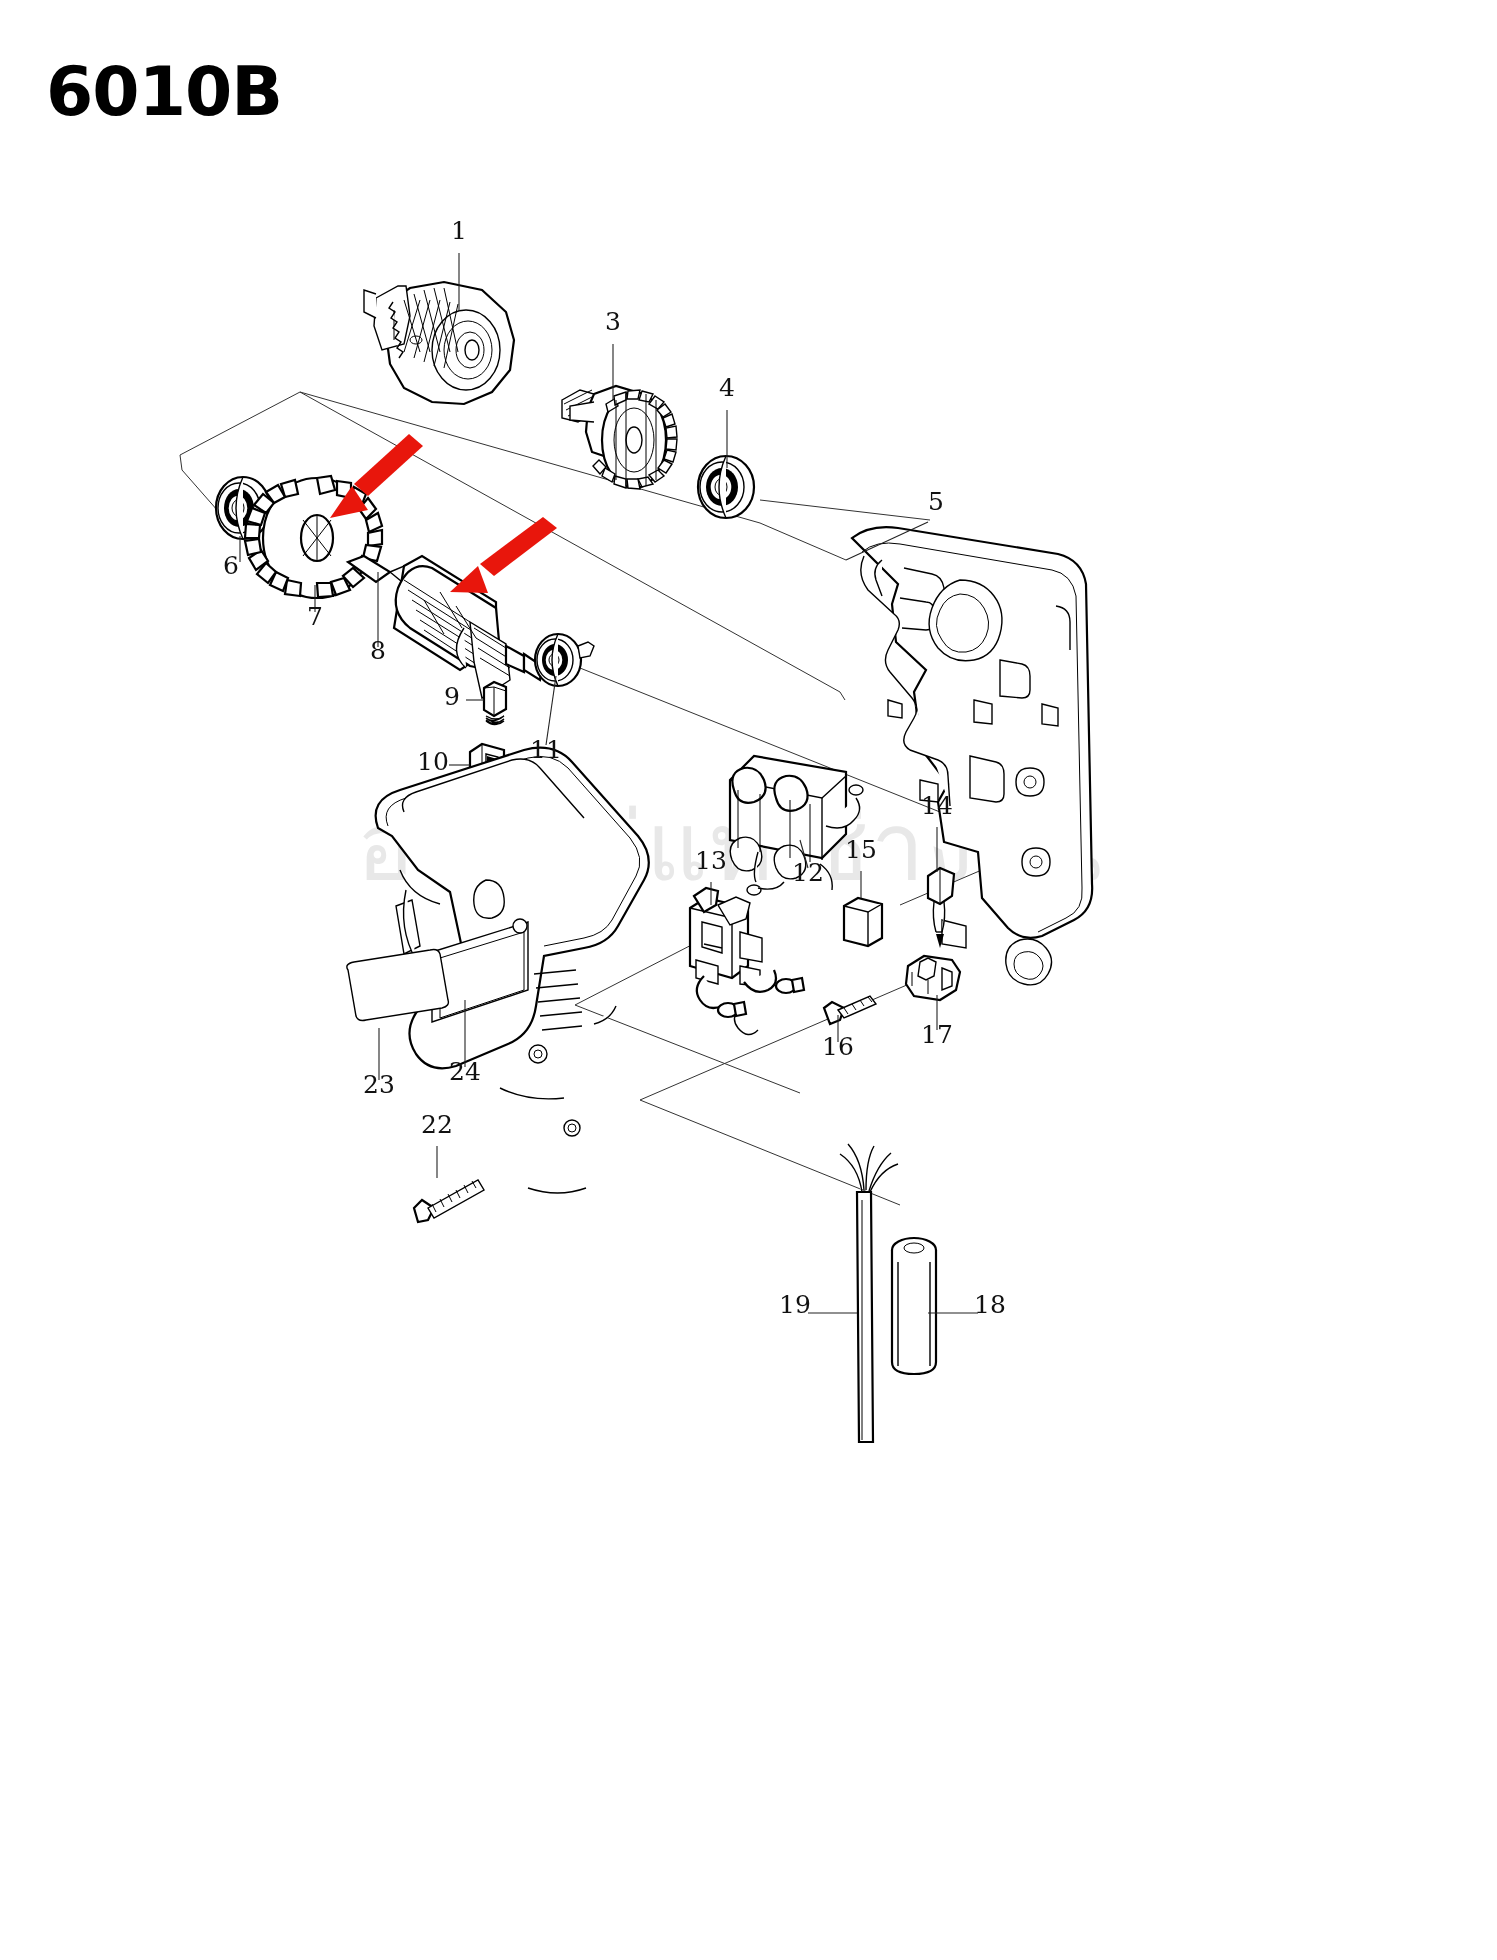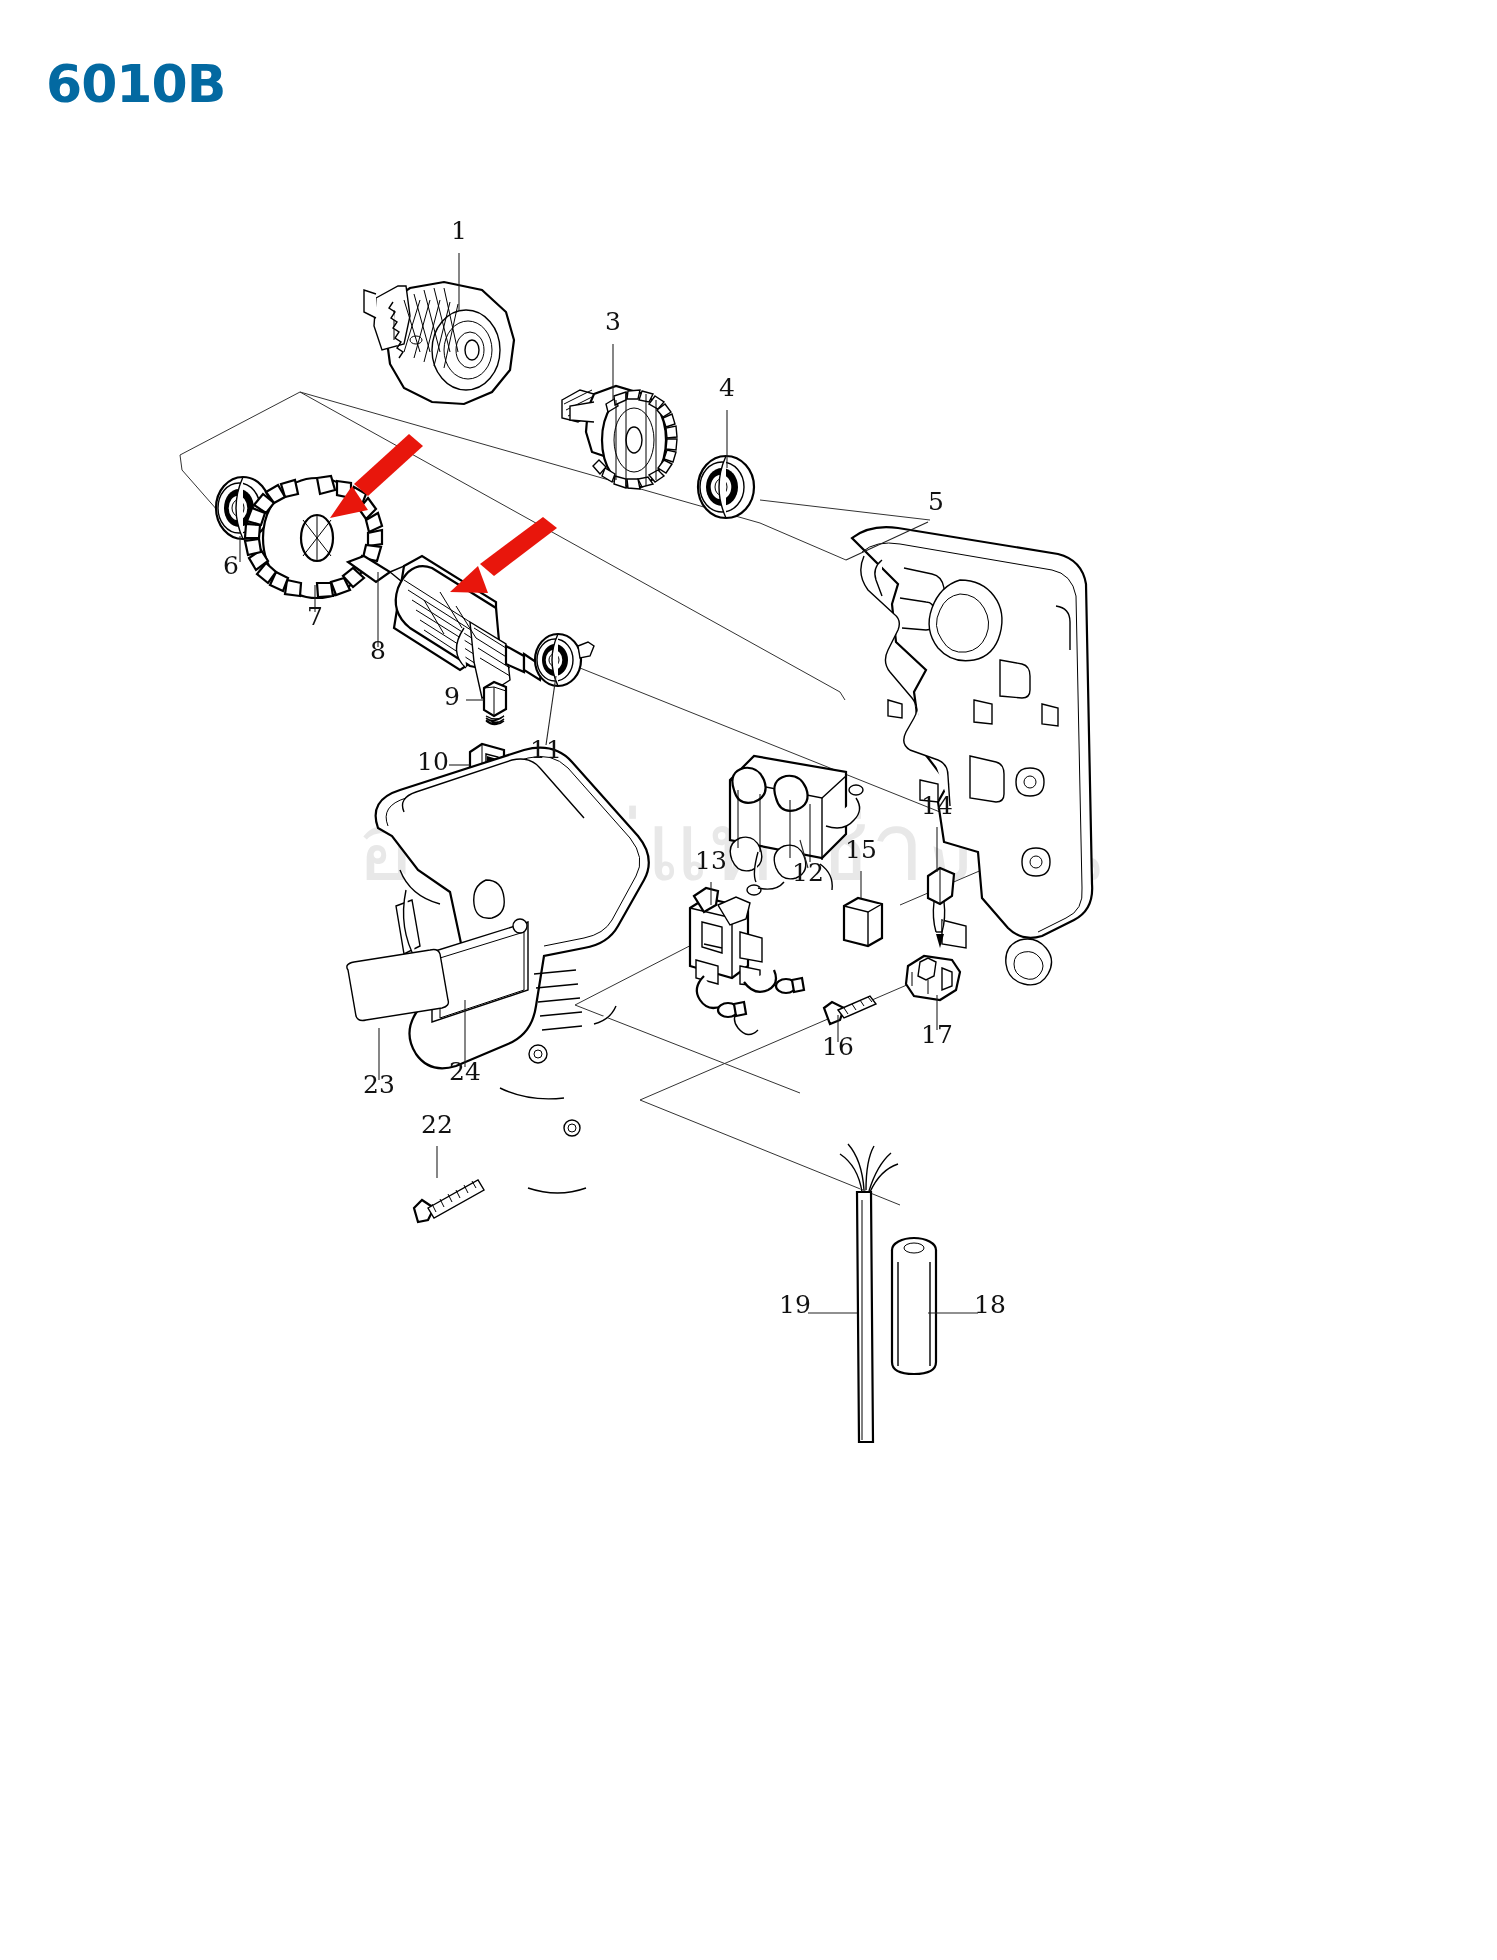--- a/index.html
+++ b/index.html
@@ -1,20 +1,20 @@
 <!DOCTYPE html>
 <html><head>
 <meta charset="utf-8">
 <style>
   html,body{margin:0;padding:0;background:#fff;}
   body{width:1497px;height:1960px;position:relative;overflow:hidden;
        font-family:"DejaVu Sans","Liberation Sans",sans-serif;}
 
-  #title{position:absolute;left:46px;top:58px;font-size:52px;font-weight:bold;
-         letter-spacing:-1px;color:#0369a1;font-family:"DejaVu Sans",sans-serif;line-height:1;}
+  #title{position:absolute;left:46px;top:58px;font-size:68px;font-weight:bold;
+         letter-spacing:-1px;color:#000000;font-family:"DejaVu Sans",sans-serif;line-height:1;}
 
   #watermark{position:absolute;left:0;top:0;width:1497px;height:1960px;
              pointer-events:none;}
   #watermark span{position:absolute;left:140px;top:770px;width:1180px;
              text-align:center;font-size:96px;color:#e8e8e8;
              font-family:"Liberation Sans",sans-serif;letter-spacing:2px;
              white-space:nowrap;}
 
   svg#sheet{position:absolute;left:0;top:0;width:1497px;height:1960px;}
 

